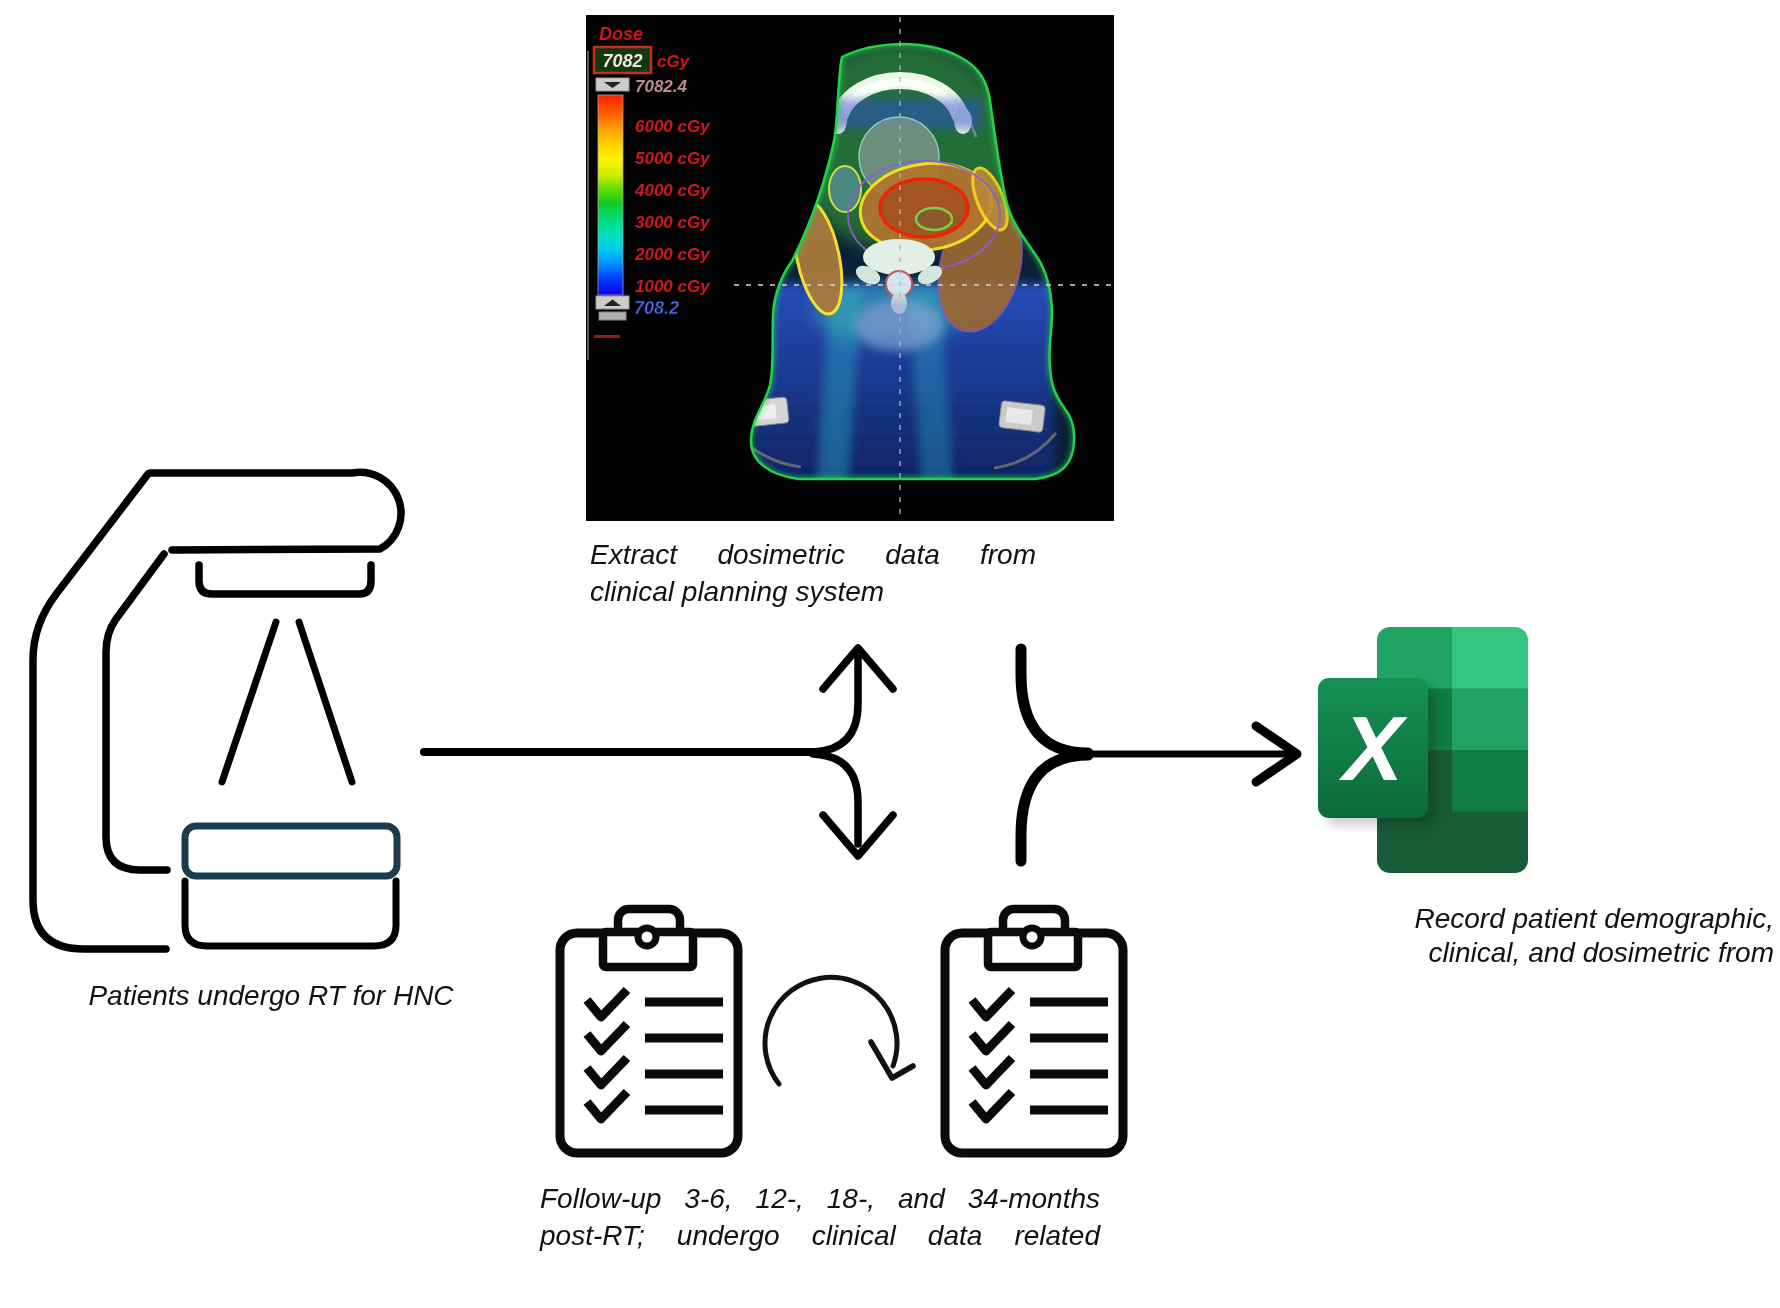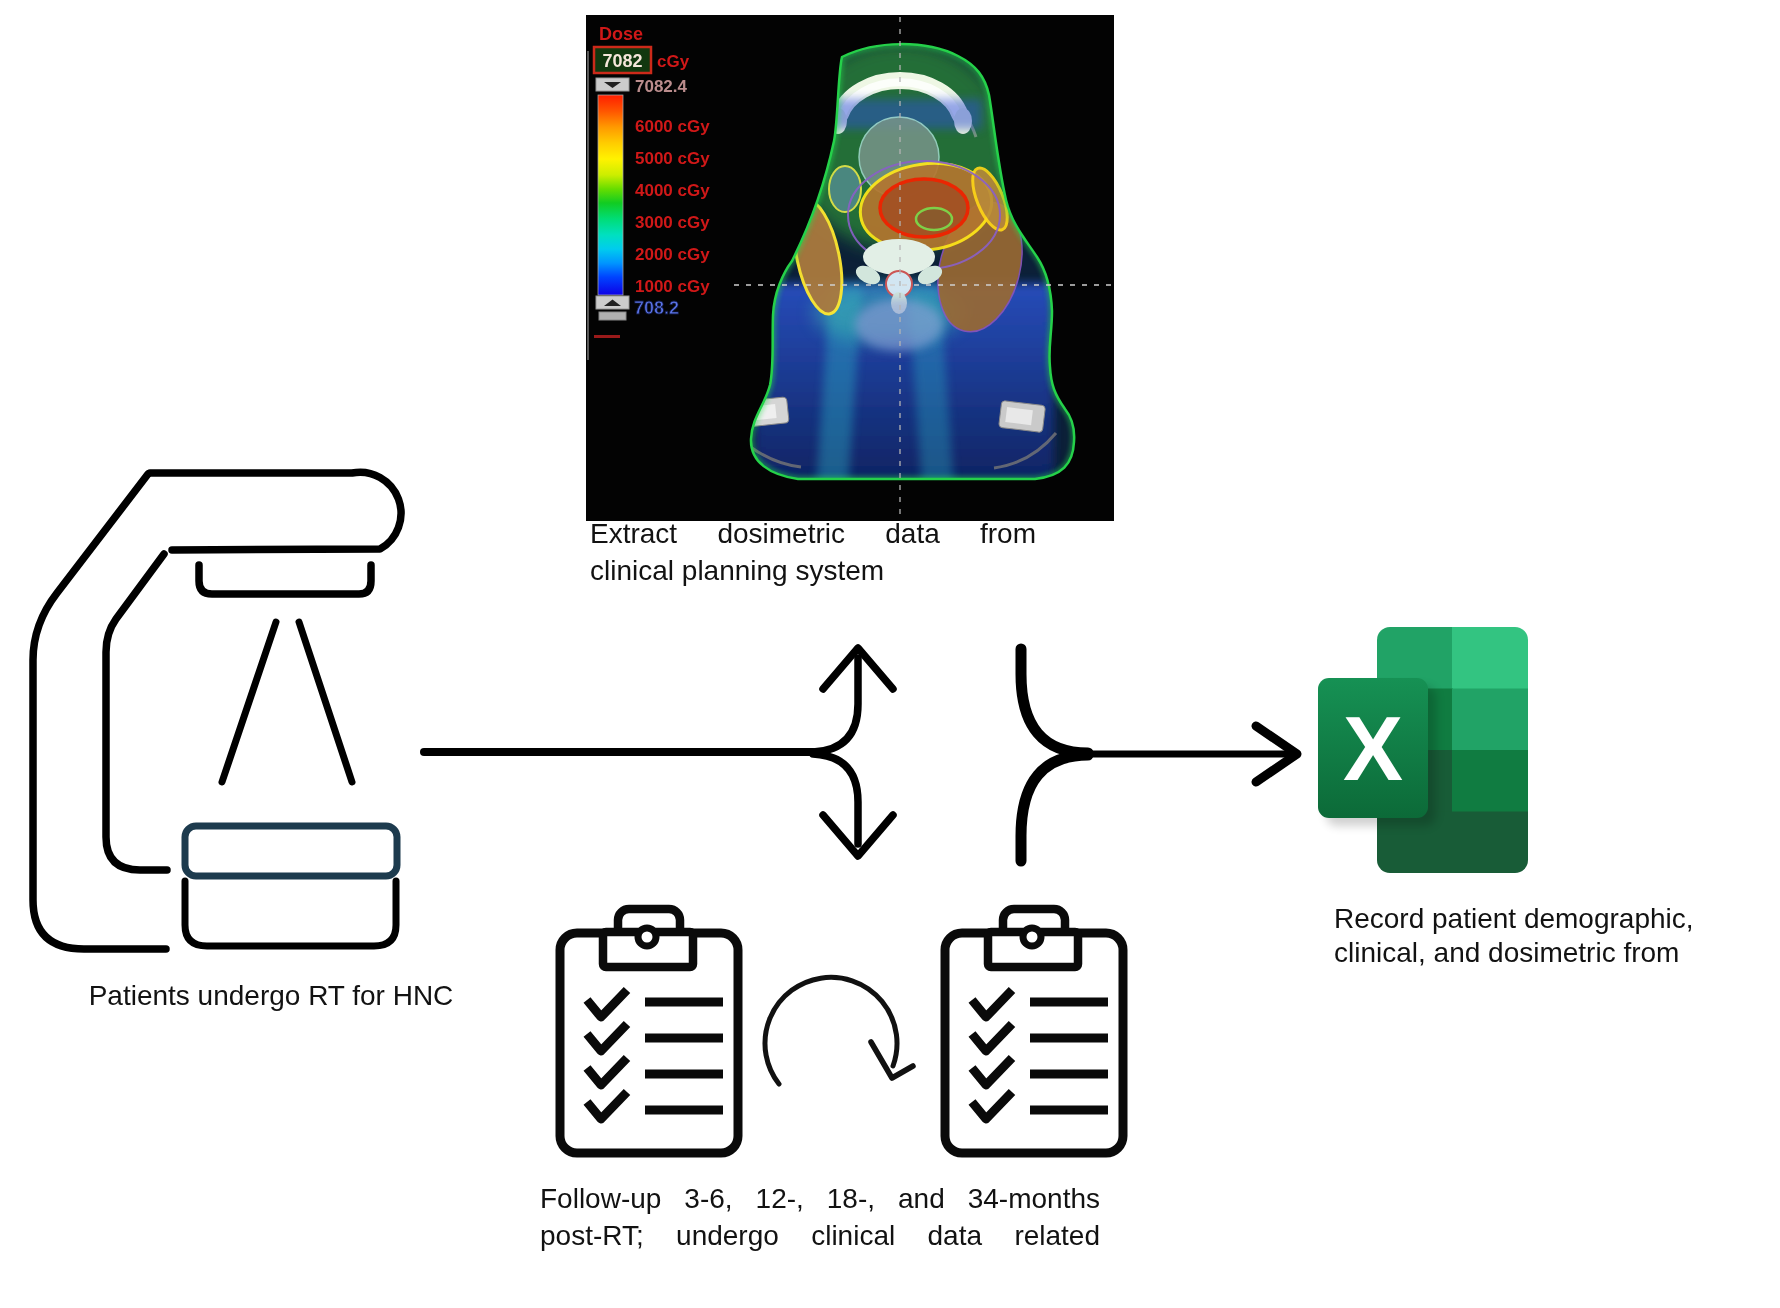--- a/index.html
+++ b/index.html
@@ -1,25 +1,25 @@
 <!DOCTYPE html>
 <html><head>
 <meta charset="utf-8">
 <style>
   html,body { margin:0; padding:0; background:#ffffff; }
   .canvas {
     position:relative; width:1780px; height:1308px; background:#ffffff;
-    font-family:"Liberation Sans", sans-serif; overflow:hidden;
+    font-family:"Liberation Sans", sans-serif; overflow:hidden;font-style:italic;
   }
   .cap { position:absolute; color:#121212; font-size:28px; line-height:37px; }
   .just { text-align:justify; text-align-last:justify; }
-  #cap-tps    { left:590px;  top:515px;  width:446px; }
+  #cap-tps    { left:590px;  top:536px;  width:446px; }
   #cap-linac  { left:37px;   top:977px;  width:468px; text-align:center; }
   #cap-follow { left:540px;  top:1181px; width:560px; line-height:36.5px; }
-  #cap-record { left:1334px; top:902px;  width:440px; text-align:left; line-height:34px; }
+  #cap-record { left:1334px; top:902px;  width:440px; text-align:right; line-height:34px; }
   svg { position:absolute; display:block; }
   #ct-svg  { left:586px; top:15px; }
   #art-svg { left:0; top:0; pointer-events:none; }
 </style>
 </head>
 <body>
 
 <div class="canvas">
 
   <svg id="ct-svg" width="528" height="506" viewBox="0 0 528 506">

